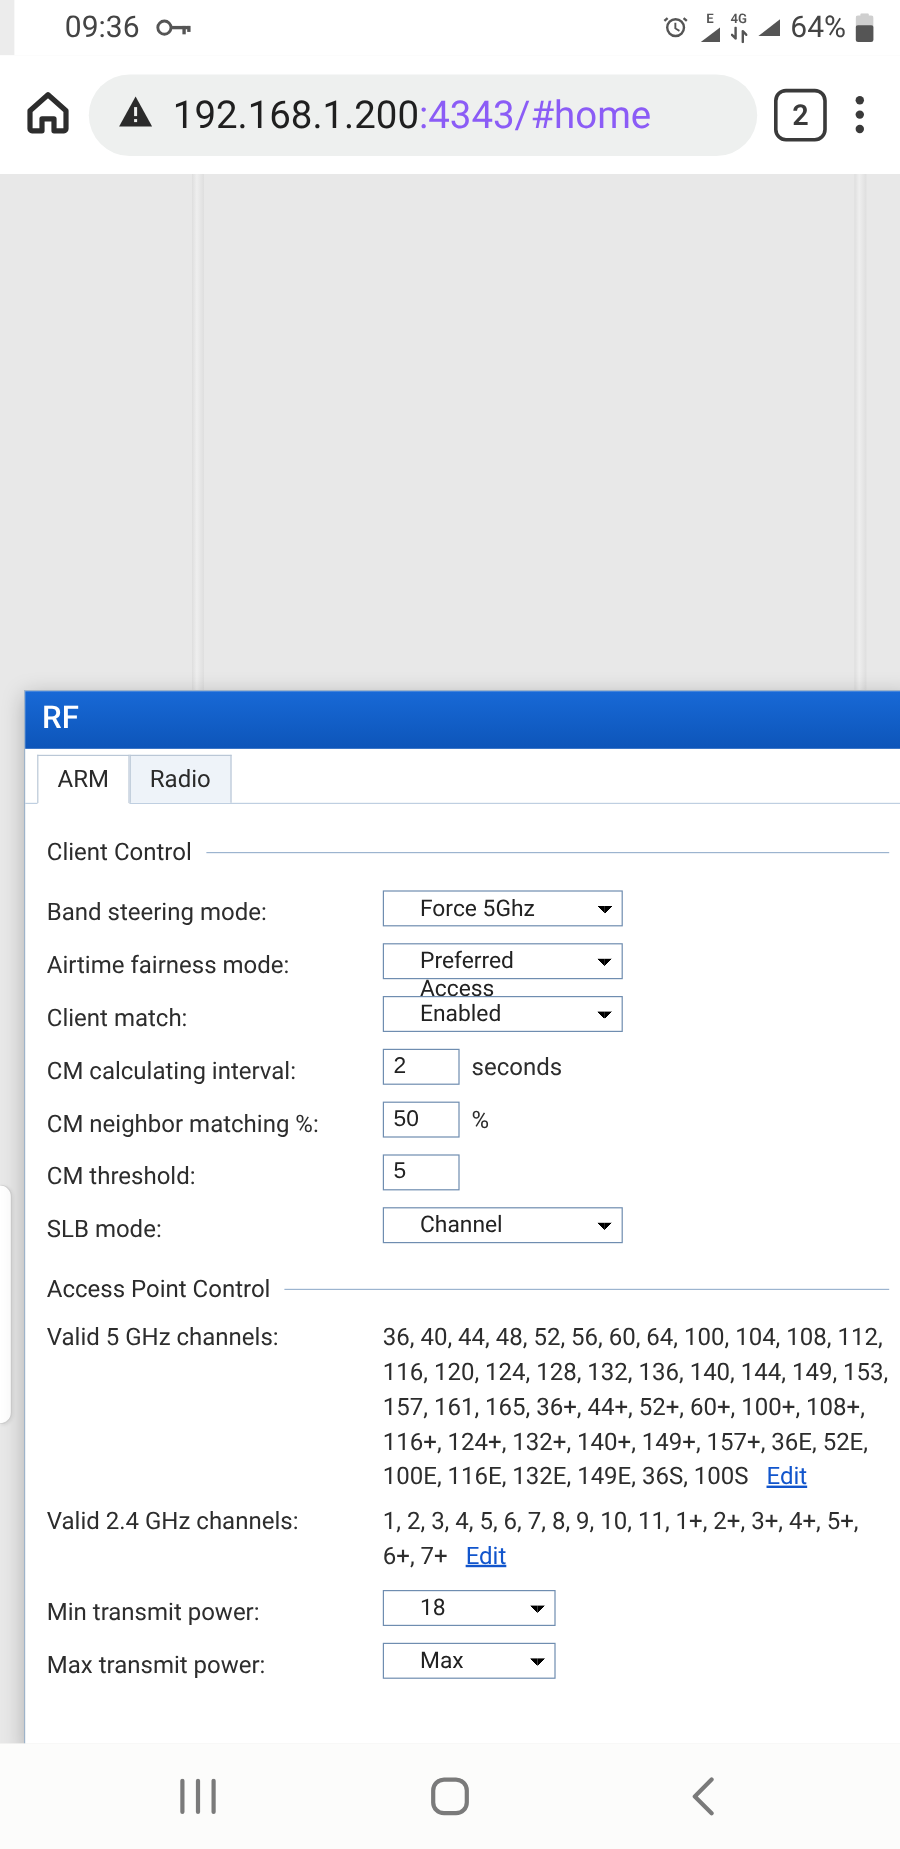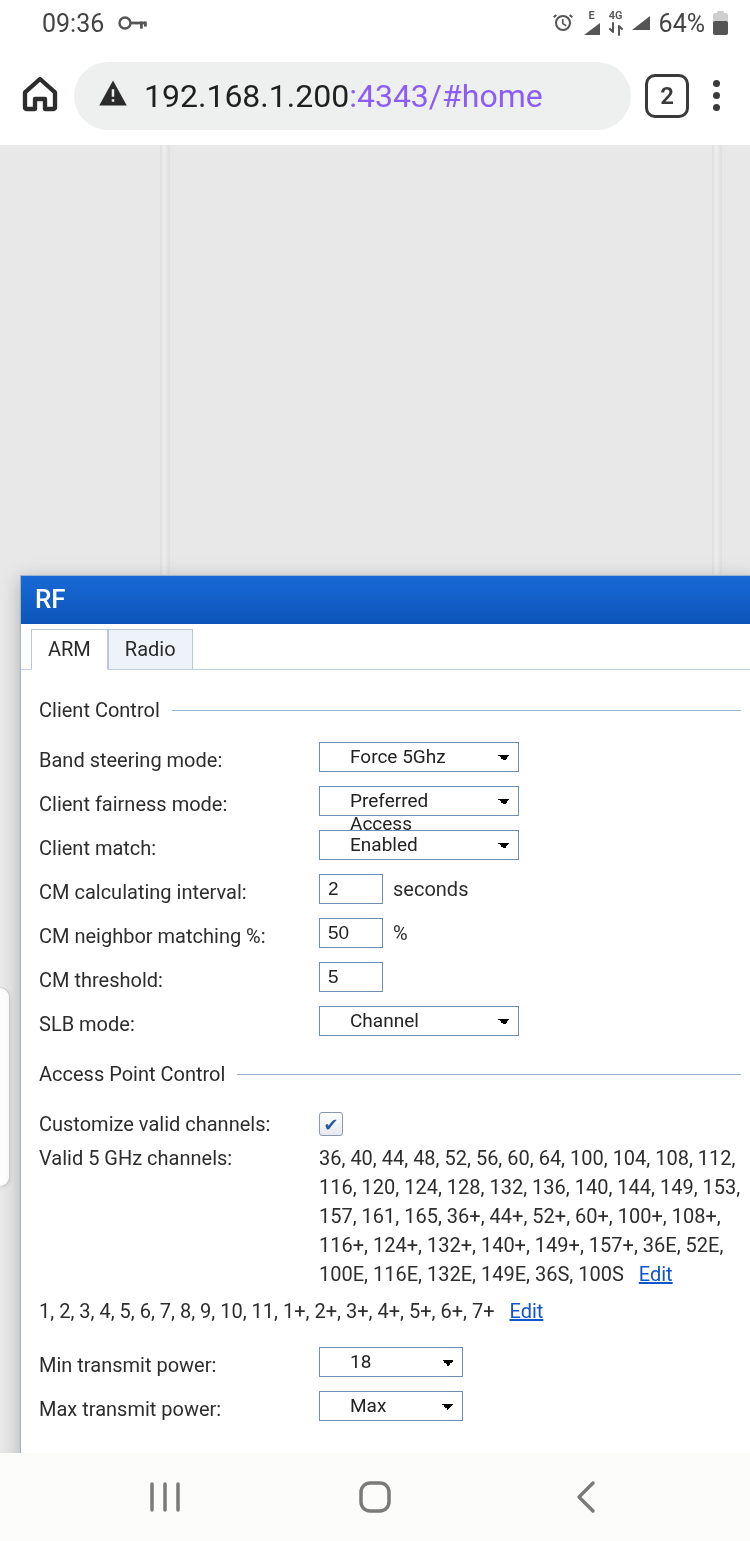--- a/index.html
+++ b/index.html
@@ -17,20 +17,21 @@
   
   .status-bar {
     height: 46px;
     background: #fff;
     display: flex;
     align-items: center;
     justify-content: space-between;
     padding: 0 22px 0 42px;
     font-size: 25px;
     color: #444;
+    margin-left: 12px;
   }
   .status-left { display: flex; align-items: center; gap: 14px; }
   .status-right { display: flex; align-items: center; gap: 8px; }
   .status-right svg, .status-left svg { display: block; }
   .net-label { font-size: 11px; font-weight: 600; color:#555; line-height:1; }
   .net-stack { display:flex; flex-direction:column; align-items:center; gap:1px; }
 
   
   .browser-bar {
     height: 99px;
@@ -290,21 +291,21 @@
       </div>
 
       <div class="row">
         <span class="lbl">Band steering mode:</span>
         <span class="ctrl">
             <span class="sel">Force 5Ghz</span>
           </span>
       </div>
 
       <div class="row">
-        <span class="lbl">Client fairness mode:</span>
+        <span class="lbl">Airtime fairness mode:</span>
         <span class="ctrl">
             <span class="sel">Preferred Access</span>
           </span>
       </div>
 
       <div class="row">
         <span class="lbl">Client match:</span>
         <span class="ctrl">
             <span class="sel">Enabled</span>
           </span>
@@ -337,38 +338,33 @@
         <span class="lbl">SLB mode:</span>
         <span class="ctrl">
             <span class="sel">Channel</span>
           </span>
       </div>
 
       <div class="group-title" style="margin-top:26px">
         <span>Access Point Control</span>
       </div>
 
-      <div class="row">
-        <span class="lbl">Customize valid channels:</span>
-        <span class="ctrl">
-          <span class="chk">✔</span>
-        </span>
-      </div>
 
       <div class="row" style="align-items:flex-start">
         <span class="lbl" style="padding-top:2px">Valid 5 GHz channels:</span>
         <span class="ctrl chan-block">
           <span>
             <span>36, 40, 44, 48, 52, 56, 60, 64, 100, 104, 108, 112, 116, 120, 124, 128, 132, 136, 140, 144, 149, 153, 157, 161, 165, 36+, 44+, 52+, 60+, 100+, 108+, 116+, 124+, 132+, 140+, 149+, 157+, 36E, 52E, 100E, 116E, 132E, 149E, 36S, 100S</span>
             <span class="edit-link">Edit</span>
           </span>
         </span>
       </div>
 
       <div class="row" style="align-items:flex-start">
+        <span class="lbl" style="padding-top:2px">Valid 2.4 GHz channels:</span>
         <span class="ctrl chan-block">
           <span>
             <span>1, 2, 3, 4, 5, 6, 7, 8, 9, 10, 11, 1+, 2+, 3+, 4+, 5+, 6+, 7+</span>
             <span class="edit-link">Edit</span>
           </span>
         </span>
       </div>
 
       <div class="row">
         <span class="lbl">Min transmit power:</span>

